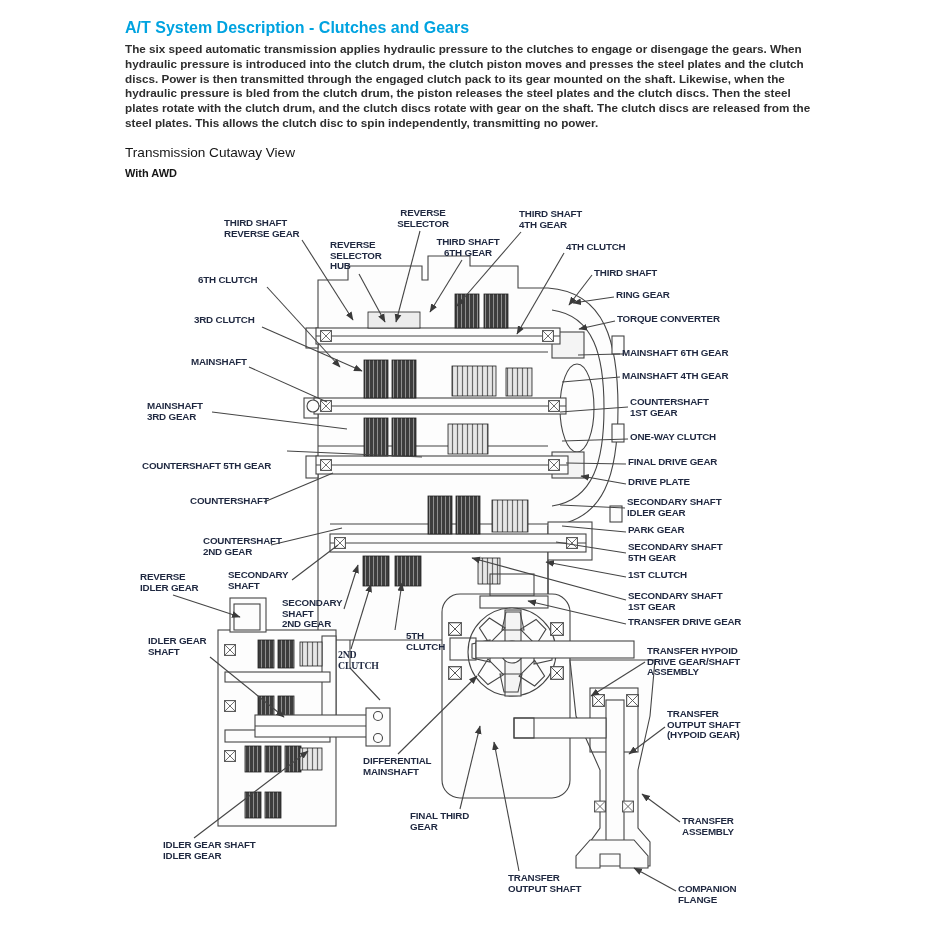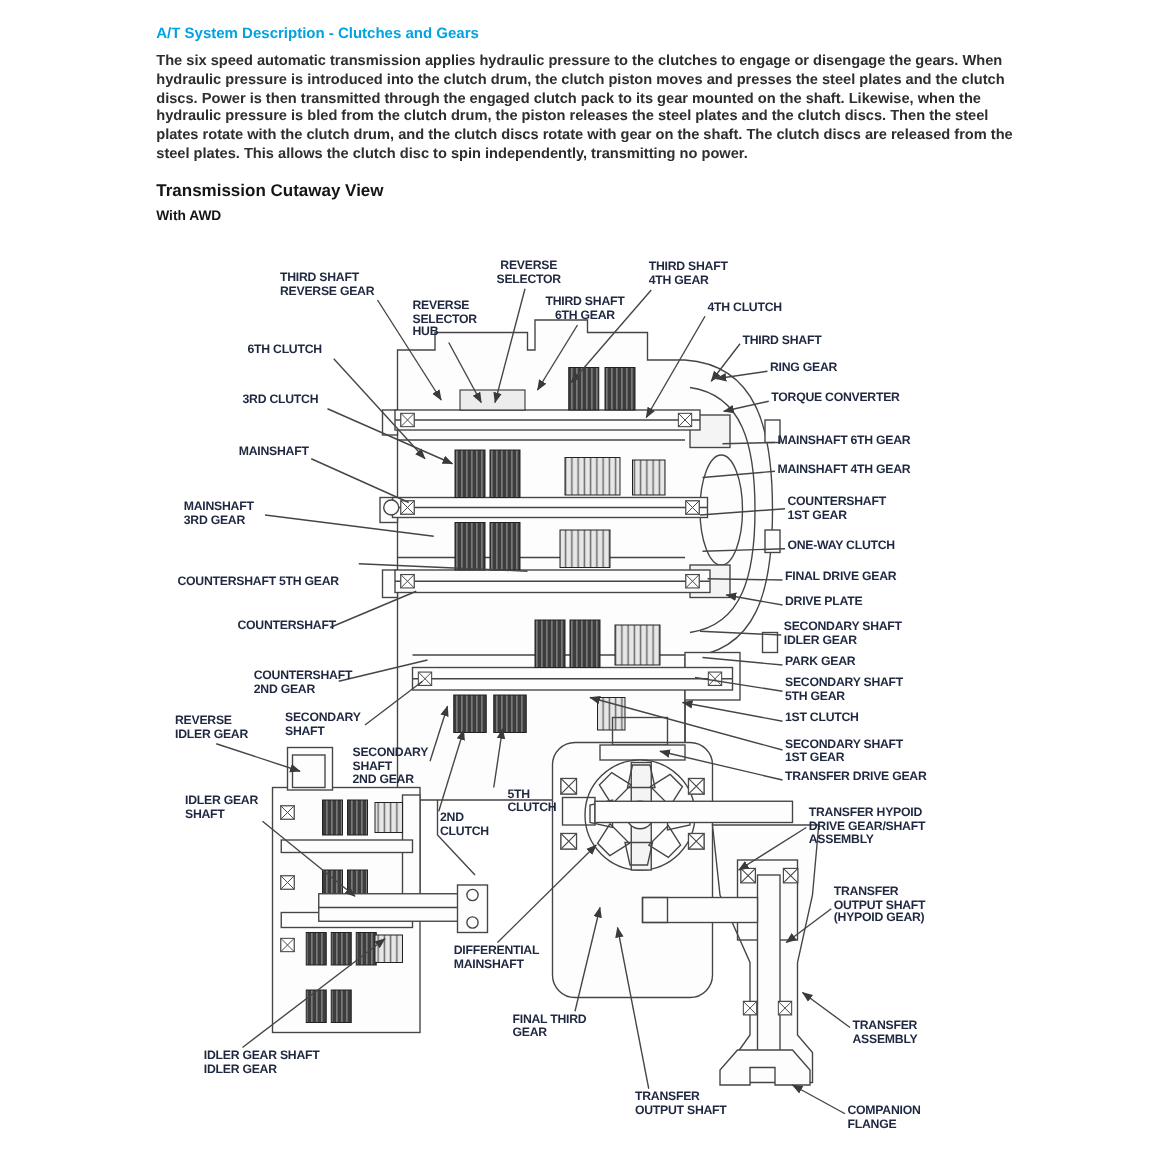--- a/index.html
+++ b/index.html
@@ -1,25 +1,25 @@
 <!DOCTYPE html>
 <html style="--link: #00a3e0; --body: #2e2e2e; --labelc: #1f2840; --line: #454545;"><head>
 <meta charset="utf-8">
 <style>
   html,body{margin:0;padding:0;background:#fff;}
   body{width:928px;height:928px;position:relative;overflow:hidden;
        font-family:"Liberation Sans", sans-serif;}
   :root{
     --link:#00a3e0; --body:#2e2e2e; --labelc:#1f2840; --line:#454545;
   }
-  .doc-link{position:absolute;left:125px;top:19px;font-size:12px;font-weight:bold;
+  .doc-link{position:absolute;left:125px;top:19px;font-size:16px;font-weight:bold;
     color:var(--link);white-space:nowrap;cursor:pointer;}
   .paragraph{position:absolute;left:125px;top:42px;width:692px;font-size:11.7px;
     line-height:14.8px;color:var(--body);font-weight:bold;}
-  .section-title{position:absolute;left:125px;top:145px;font-size:13.6px;font-weight:bold;color:#151515;}
+  .section-title{position:absolute;left:125px;top:145px;font-size:13.6px;font-weight:normal;color:#151515;}
   .sub-title{position:absolute;left:125px;top:167px;font-size:11px;font-weight:bold;color:#151515;}
   #diagram{position:absolute;left:0;top:0;width:928px;height:928px;}
   #diagram svg{position:absolute;left:0;top:0;}
   #label-layer{position:absolute;left:0;top:0;width:928px;height:928px;pointer-events:none;}
   .dlabel{position:absolute;font-size:9.8px;font-weight:bold;line-height:10.6px;
     color:var(--labelc);white-space:pre;letter-spacing:-0.2px;}
   .leader{stroke:var(--line);stroke-width:1.1;fill:none;}
   .ln{stroke:var(--line);stroke-width:1.1;fill:none;}
   .fillw{fill:#fdfdfd;} .filll{fill:#f4f4f4;}
 </style>
@@ -274,21 +274,21 @@
 SHAFT
 2ND GEAR</div>
       <div class="dlabel" style="left: 628px; top: 617px; text-align: right;">TRANSFER DRIVE GEAR</div>
       <div class="dlabel" style="left: 148px; top: 636px;">IDLER GEAR
 SHAFT</div>
       <div class="dlabel" style="left: 375px; top: 631px; margin-left: 31px;">5TH
 CLUTCH</div>
       <div class="dlabel" style="left: 647px; top: 646px;">TRANSFER HYPOID
 DRIVE GEAR/SHAFT
 ASSEMBLY</div>
-      <div class="dlabel" style="left: 352px; top: 650px;">2ND
+      <div class="dlabel" style="left: 338px; top: 650px; font-family: Liberation Serif, serif;">2ND
 CLUTCH</div>
       <div class="dlabel" style="left: 667px; top: 709px;">TRANSFER
 OUTPUT SHAFT
 (HYPOID GEAR)</div>
       <div class="dlabel" style="left: 363px; top: 756px;">DIFFERENTIAL
 MAINSHAFT</div>
       <div class="dlabel" style="left: 410px; top: 811px;">FINAL THIRD
 GEAR</div>
       <div class="dlabel" style="left: 682px; top: 816px;">TRANSFER
 ASSEMBLY</div>

